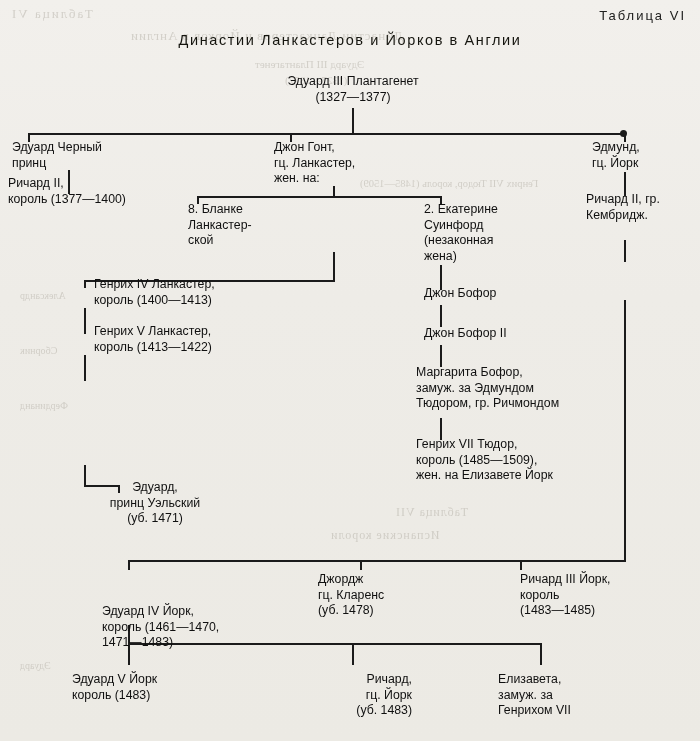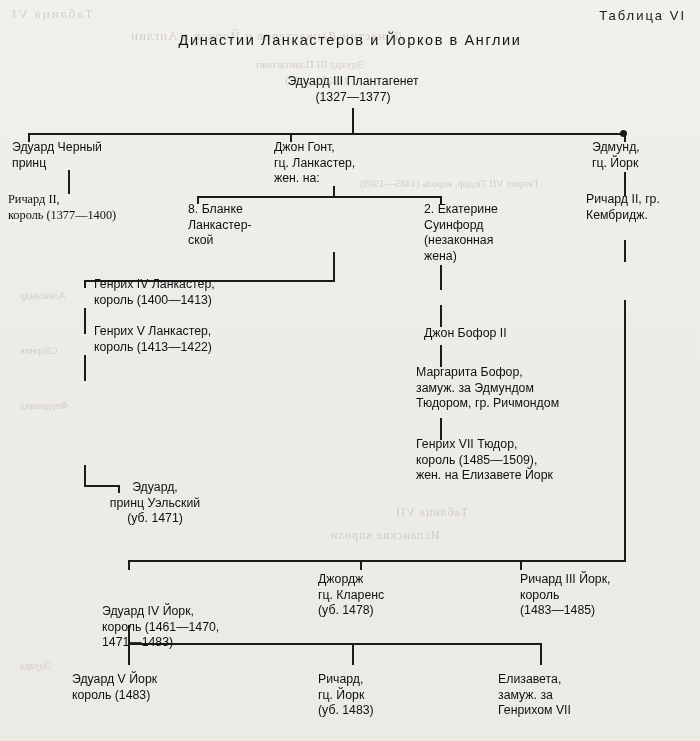--- a/index.html
+++ b/index.html
@@ -138,21 +138,21 @@
   <div class="line h" style="left:128px;top:643px;width:414px;"></div>
   <div class="line v" style="left:128px;top:643px;height:22px;"></div>
   <div class="line v" style="left:352px;top:643px;height:22px;"></div>
   <div class="line v" style="left:540px;top:643px;height:22px;"></div>
 
   <div class="node center" style="left:248px;top:74px;width:210px;">Эдуард III Плантагенет
 (1327—1377)</div>
 
   <div class="node" style="left:12px;top:140px;width:120px;">Эдуард Черный
 принц</div>
-  <div class="node" style="left:8px;top:192px;width:150px;font-family:Liberation Serif, serif;">Ричард II,
+  <div class="node" style="left:8px;top:176px;width:150px;">Ричард II,
 король (1377—1400)</div>
 
   <div class="node" style="left:274px;top:140px;width:140px;">Джон Гонт,
 гц. Ланкастер,
 жен. на:</div>
   <div class="node" style="left:188px;top:202px;width:120px;">8. Бланке
    Ланкастер-
    ской</div>
   <div class="node" style="left:424px;top:202px;width:130px;">2. Екатерине
    Суинфорд
@@ -165,40 +165,41 @@
 Кембридж.</div>
 
   <div class="node" style="left:94px;top:277px;width:220px;">Генрих IV Ланкастер,
 король (1400—1413)</div>
   <div class="node" style="left:94px;top:324px;width:220px;">Генрих V Ланкастер,
 король (1413—1422)</div>
   <div class="node center" style="left:80px;top:480px;width:150px;">Эдуард,
 принц Уэльский
 (уб. 1471)</div>
 
+  <div class="node" style="left:424px;top:286px;width:160px;">Джон Бофор</div>
   <div class="node" style="left:424px;top:326px;width:160px;">Джон Бофор  II</div>
   <div class="node" style="left:416px;top:365px;width:200px;">Маргарита Бофор,
 замуж. за Эдмундом
 Тюдором, гр. Ричмондом</div>
   <div class="node" style="left:416px;top:437px;width:200px;">Генрих VII Тюдор,
 король (1485—1509),
 жен. на Елизавете Йорк</div>
 
   <div class="node" style="left:70px;top:604px;width:190px;margin-left:32px;">Эдуард IV Йорк,
 король (1461—1470,
 1471—1483)</div>
   <div class="node" style="left:318px;top:572px;width:120px;">Джордж
 гц. Кларенс
 (уб. 1478)</div>
   <div class="node" style="left:472px;top:572px;width:150px;margin-left:48px;">Ричард III Йорк,
 король
 (1483—1485)</div>
 
   <div class="node" style="left:72px;top:672px;width:160px;">Эдуард V Йорк
 король (1483)</div>
-  <div class="node" style="left:318px;top:672px;width:120px;">Ричард,
+  <div class="node" style="left:292px;top:672px;width:120px;text-align:right;">Ричард,
 гц. Йорк
 (уб. 1483)</div>
   <div class="node" style="left:498px;top:672px;width:150px;">Елизавета,
 замуж. за
 Генрихом VII</div>
 
 </div>
 
 </body></html>

